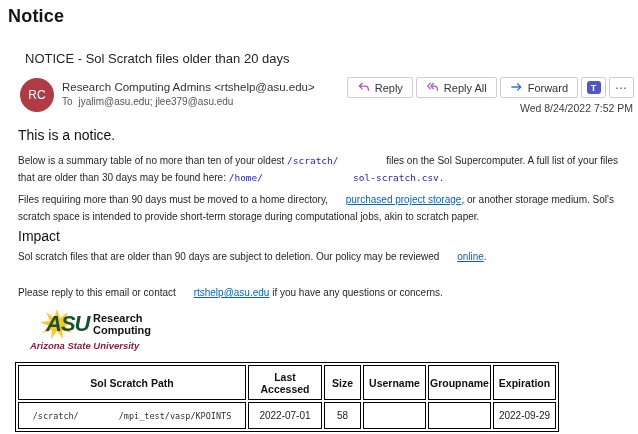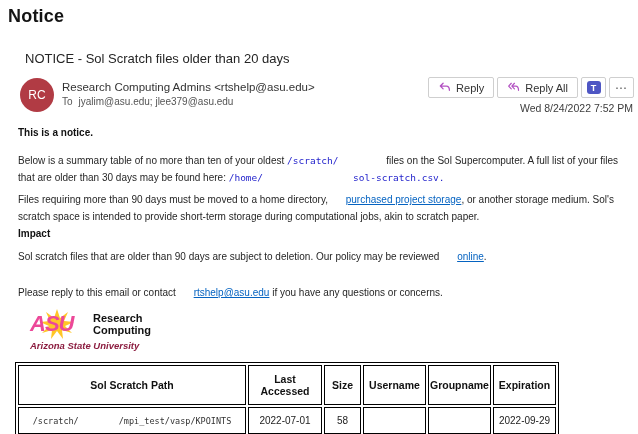--- a/index.html
+++ b/index.html
@@ -41,21 +41,21 @@
   .btn-square { width:25px; padding:0; }
   .teams-tile {
     width:14px; height:13px; background:#4e56c4; color:#fff;
     border-radius:3px; font-size:9px; font-weight:bold;
     display:flex; align-items:center; justify-content:center;
   }
   .more-glyph { font-size:12px; color:#555; letter-spacing:1px; line-height:1; }
 
   .date-line { position:absolute; top:102px; right:5px; font-size:10.5px; color:#3d3d3d;text-align:right; }
 
-  .h1 { position:absolute; left:18px; font-size:10px; font-weight:bold; color:#111; }
+  .h1 { position:absolute; left:18px; font-size:14px; font-weight:normal; color:#111; }
   #notice-heading { top:127px; }
   #impact-heading { top:228px; }
 
   .para {
     position:absolute; left:18px; width:612px;
     font-size:10px; line-height:1.7; color:#262626;
   }
   #para1 { top:152px; }
   #para2 { top:191px; }
   #para3 { top:248px; }
@@ -64,41 +64,41 @@
   .code { font-family:"DejaVu Sans Mono", monospace; color:#2424cc; font-size:9.5px; }
   .gap  { display:inline-block; height:2px; }
   .g45  { width:45px; } .g90 { width:90px; } .g40 { width:40px; }
   a.link { color:#0563c1; text-decoration:underline; cursor:pointer;padding-left:15px; }
 
   .logo { position:absolute; left:30px; top:311px; }
   .logo-row { display:flex; align-items:center; gap:7px; }
   .asu-mark { position:relative; width:56px; height:26px; }
   .asu-mark svg { position:absolute; left:10px; top:-2px; }
   .asu-text {
-    position:absolute; left:0; top:0;
+    position:absolute; left:16px; top:0;
     font-size:22px; font-weight:bold; font-style:italic;
-    color:#ec4899; letter-spacing:-1px; line-height:26px;
+    color:#14532d; letter-spacing:-1px; line-height:26px;
   }
   .dept {
     font-size:11px; font-weight:bold; color:#111; line-height:1.1;
   }
   .univ {
     margin-top:3px; font-size:9.5px; font-weight:bold; color:#8c1d40;font-style:italic;
   }
 
   .file-table-wrap { position:absolute; left:15px; top:362px; }
   table.file-table {
     border-collapse:separate; border-spacing:2px;
     border:1px solid #000; background:#fff;
   }
   table.file-table th, table.file-table td {
     border:1px solid #000; text-align:center; background:#fff;
     font-family:"Liberation Sans", sans-serif;
   }
-  table.file-table th { height:40px; font-size:10.5px; font-weight:bold; color:#111; }
+  table.file-table th { height:35px; font-size:10.5px; font-weight:bold; color:#111; }
   table.file-table td { height:27px; font-size:10px; color:#222; }
   td.path-cell { text-align:left; padding:0 5px; white-space:nowrap; }
   td.path-cell .code { color:#333; font-size:8.5px; }
 </style>
 </head>
 <body>
 
 <div class="page-title">Notice</div>
 
 <div class="subject">NOTICE - Sol Scratch files older than 20 days</div>
@@ -116,20 +116,26 @@
     <span><svg viewBox="0 0 14 12">
           <path d="M5.5 2 L2.5 5 L5.5 8 M2.5 5 H9 C11.3 5 12.3 6.6 12.3 9.6" fill="none" stroke="#b352c2" stroke-width="1.4" stroke-linecap="round" stroke-linejoin="round"></path>
         </svg></span>
     <span>Reply</span>
   </button>
   <button class="btn">
     <span><svg viewBox="0 0 14 12">
           <path d="M4.6 2 L1.8 5 L4.6 8 M8 2 L5.2 5 L8 8 M5.2 5 H9.4 C11.5 5 12.4 6.6 12.4 9.6" fill="none" stroke="#b352c2" stroke-width="1.3" stroke-linecap="round" stroke-linejoin="round"></path>
         </svg></span>
     <span>Reply All</span>
+  </button>
+  <button class="btn">
+    <span><svg viewBox="0 0 14 12">
+          <path d="M2 6 H11.2 M8.2 2.8 L11.6 6 L8.2 9.2" fill="none" stroke="#2b7cd3" stroke-width="1.4" stroke-linecap="round" stroke-linejoin="round"></path>
+        </svg></span>
+    <span>Forward</span>
   </button>
   <button class="btn btn-square">
     <span class="teams-tile">T</span>
   </button>
   <button class="btn btn-square">
     <span class="more-glyph">⋯</span>
   </button>
 </div>
 
 <div class="date-line">Wed 8/24/2022 7:52 PM</div>

